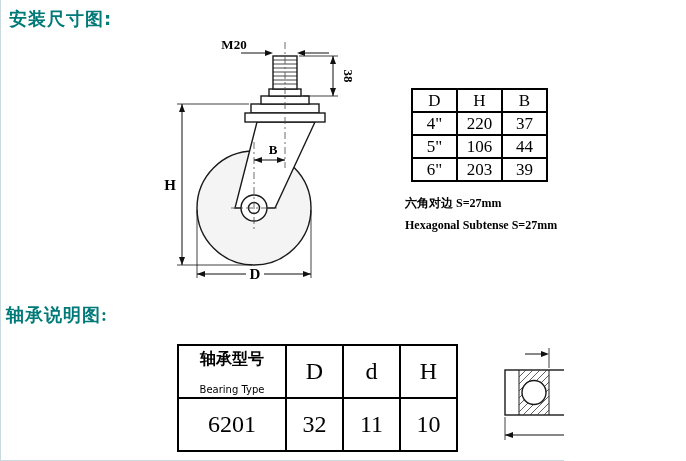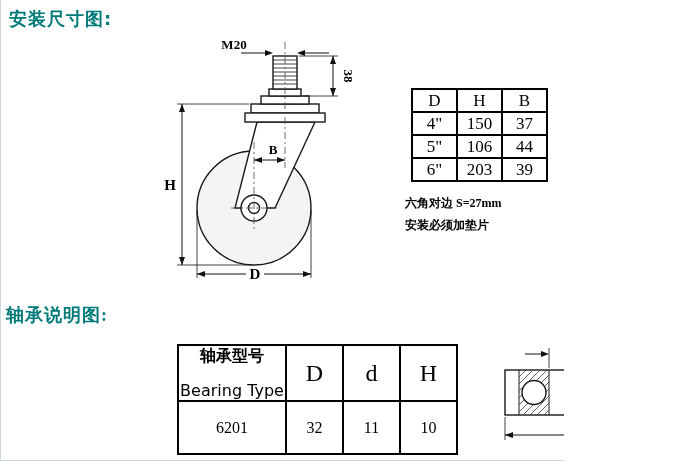--- a/index.html
+++ b/index.html
@@ -39,23 +39,23 @@
   }
   .size-table td { border:2px solid #000; width:45px; height:23px; padding:0; }
 
   .bearing-table {
     position:absolute; left:176px; top:344px; border-collapse:collapse;
     text-align:center; color:#000;
   }
   .bearing-table td { border:2px solid #000; height:53px; padding:0; vertical-align:middle; }
   .bt-type { width:108px; }
   .bt-dim  { width:57px; font-size:24px; }
-  .bt-val  { font-size:16px; }
+  .bt-val  { font-size:24px; }
   .bt-cn { font-size:16px; font-weight:bold; font-family:"DejaVu Sans","Liberation Sans",sans-serif; }
-  .bt-en { font-size:16px; margin-top:14px; font-family:"DejaVu Sans","Liberation Sans",sans-serif; }
+  .bt-en { font-size:10px; margin-top:14px; font-family:"DejaVu Sans","Liberation Sans",sans-serif; }
 
   .notes {
     position:absolute; left:404px; top:192px; font-size:12px; font-weight:bold;
     color:#000; line-height:22px; white-space:nowrap;
   }
 </style>
 </head>
 <body>
 
 <div class="page">
@@ -140,39 +140,39 @@
 
   <table class="size-table">
     <tbody>
         <tr>
       <td>D</td>
       <td>H</td>
       <td>B</td>
     </tr>
     <tr>
       <td>4"</td>
-      <td>150</td>
+      <td>220</td>
       <td>37</td>
     </tr>
     <tr>
       <td>5"</td>
       <td>106</td>
       <td>44</td>
     </tr>
     <tr>
       <td>6"</td>
       <td>203</td>
       <td>39</td>
     </tr>
   </tbody>
     </table>
 
   <div class="notes">
     <div>六角对边 S=27mm</div>
-    <div>安装必须加垫片</div>
+    <div>Hexagonal Subtense S=27mm</div>
   </div>
 
   <div class="section-title" id="title2">轴承说明图:</div>
 
   <table class="bearing-table">
     <tbody>
         <tr>
       <td class="bt-type">
         <div class="bt-cn">轴承型号</div>
         <div class="bt-en">Bearing Type</div>

